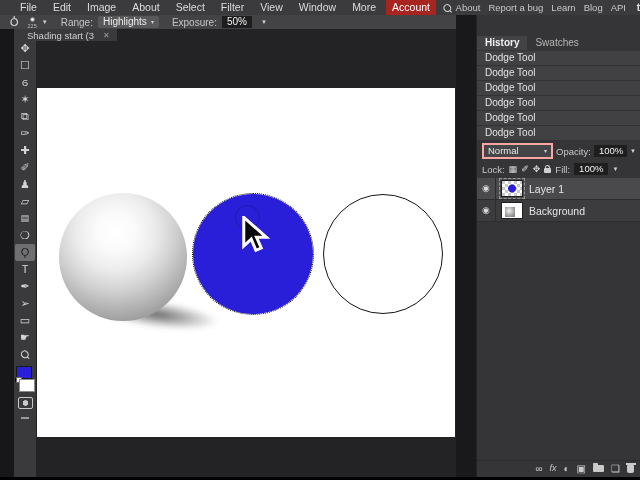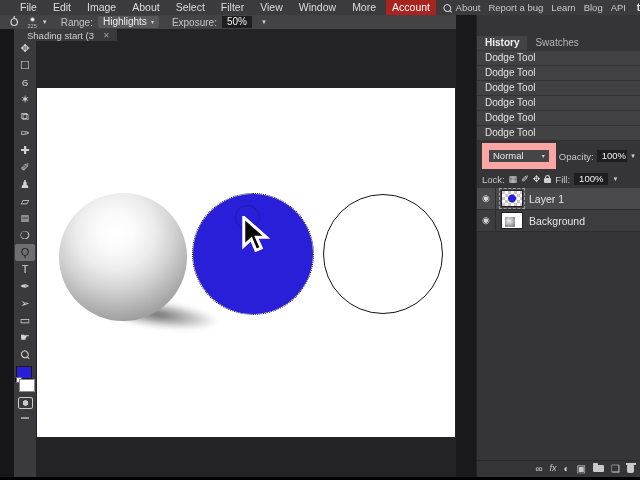--- a/index.html
+++ b/index.html
@@ -76,21 +76,21 @@
   .panels{top:15px;left:476px;width:164px;height:462px;background:#353537;border-left:1px solid #242426;box-sizing:border-box;}
   .ptabs{display:flex;height:14px;font-size:10px;color:#b5b5b5;align-items:stretch;}
   .ptab{padding:0 8px;line-height:14px;cursor:default;white-space:nowrap;}
   .ptab.on{background:#434345;color:#f2f2f2;font-weight:bold;}
   .history{position:absolute;top:21px;left:0;width:100%;}
   .hrows{margin-top:1px;}
   .hrow{height:14px;line-height:14px;background:#414143;border-bottom:1px solid #323234;
         font-size:10px;color:#e3e3e3;padding-left:8px;}
   .layersp{position:absolute;top:125px;left:0;width:100%;}
   .lrow1{display:flex;align-items:center;gap:3px;padding:3px 4px 2px 5px;font-size:9.5px;color:#c7c7c7;}
-  .blendbox{background:#454547;border:7px solid #fca5a5;color:#e8e8e8;height:12px;line-height:12px;
+  .blendbox{background:#454547;border:2px solid #fca5a5;color:#e8e8e8;height:12px;line-height:12px;
             padding:0 4px;width:62px;display:flex;justify-content:space-between;align-items:center;}
   .lockrow{display:flex;align-items:center;gap:4px;padding:2px 4px 3px 5px;font-size:9.5px;color:#c7c7c7;}
   .lockico{font-size:9px;color:#d6d6d6;line-height:10px;}
   .padlock{position:relative;width:7px;height:5px;background:#d0d0d0;border-radius:1px;margin-top:3px;}
   .padlock::before{content:"";position:absolute;left:1px;top:-3px;width:3px;height:3px;
     border:1px solid #d0d0d0;border-bottom:none;border-radius:3px 3px 0 0;}
   .layerrow{display:flex;align-items:center;height:21px;font-size:10.5px;color:#e6e6e6;border-bottom:1px solid #2d2d2f;}
   .layerrow.sel{background:#4a4a4d;}
   .layerrow.plain{background:#3c3c3e;}
   .eyecell{width:18px;text-align:center;border-right:1px solid #2d2d2f;color:#d8d8d8;font-size:9px;align-self:stretch;line-height:21px;}

